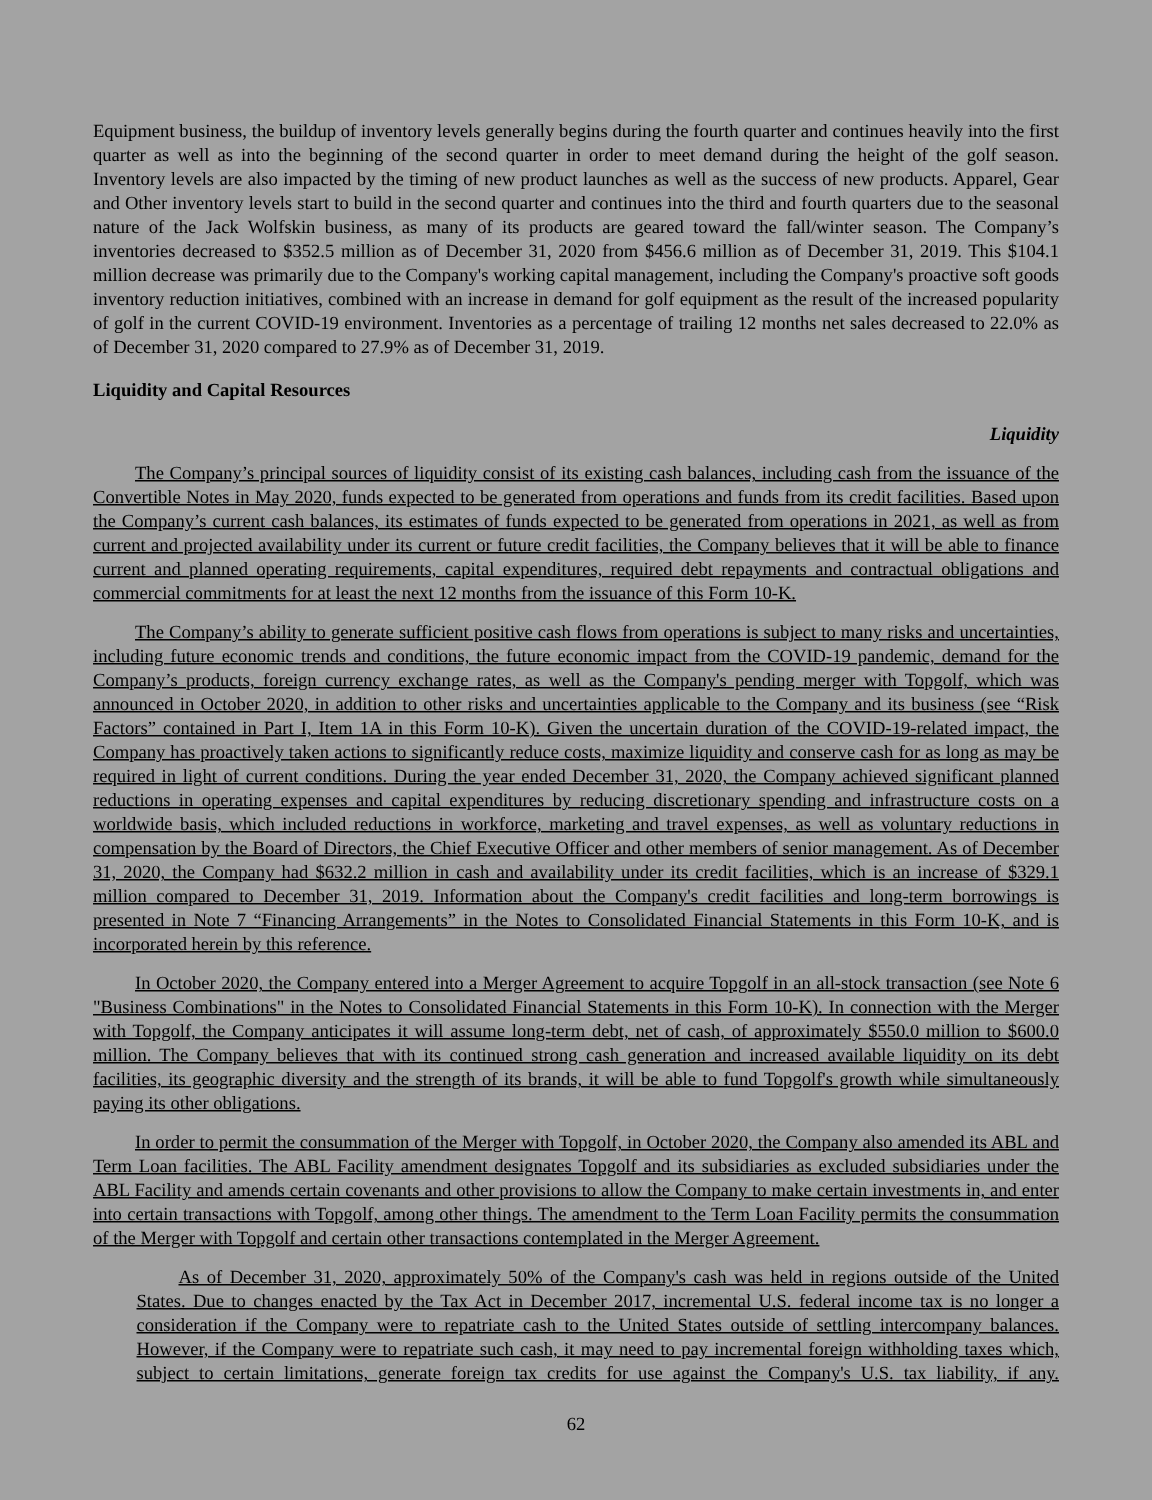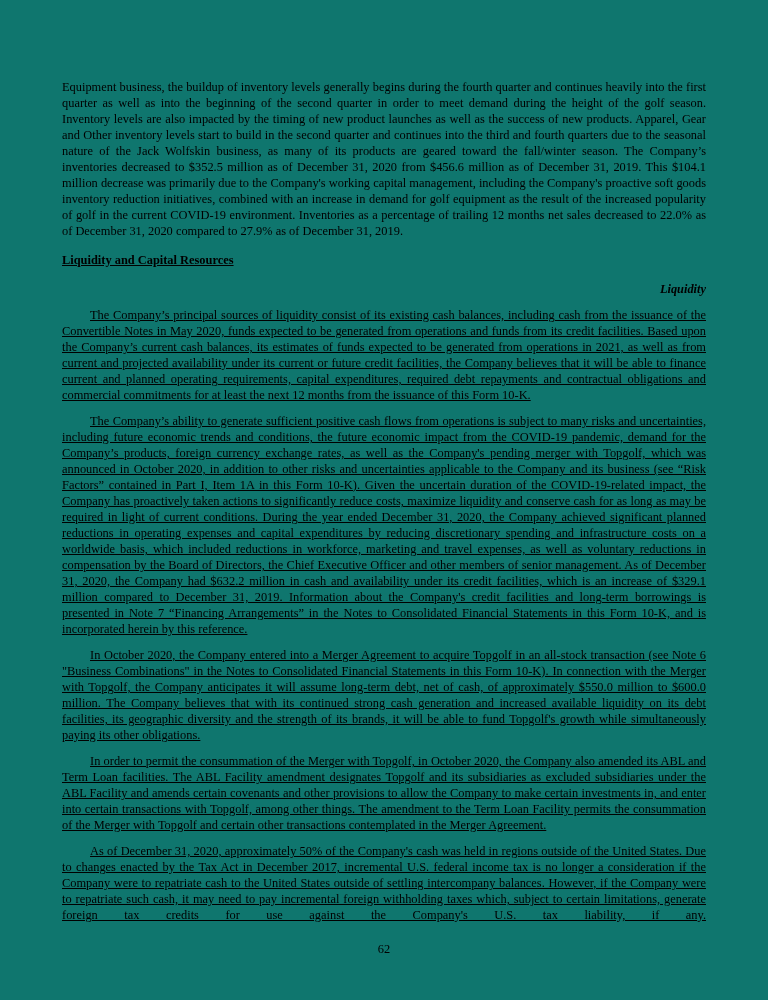--- a/index.html
+++ b/index.html
@@ -6,45 +6,45 @@
     margin: 0;
     padding: 0;
     background: #ffffff;
   }
   .page {
     position: relative;
     width: 768px;
     height: 1000px;
     box-sizing: border-box;
     padding: 79px 62px 0 62px;
-    background: #0f766e;
+    background: #a3a3a3;
     color: #000000;
     font-family: "Liberation Serif", "DejaVu Serif", serif;
     font-size: 12.4px;
     line-height: 16px;
     overflow: hidden;
   }
   .para {
     margin: 0;
     text-align: justify;
   }
   .para.indented {
     margin-top: 10px;
     text-indent: 28px;
     text-decoration: underline;
   }
   .para.justify-last {
     text-align-last: justify;
+    margin-left: 29px;
   }
   .section-heading {
     margin: 13px 0 0 0;
     font-size: 12.4px;
     font-weight: bold;
     text-align: left;
-    text-decoration: underline;
   }
   .subsection-heading {
     margin: 13px 0 0 0;
     padding-left: 22px;
     font-size: 12.4px;
     font-weight: bold;
     font-style: italic;
     text-align: right;
   }
   .page-number {

